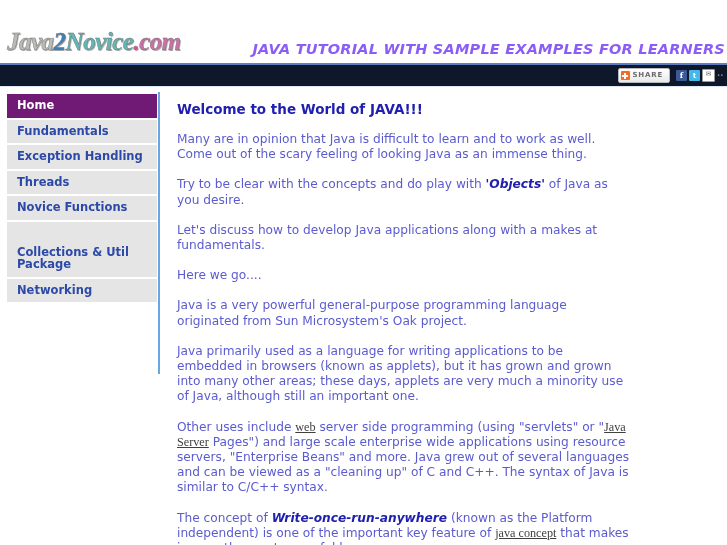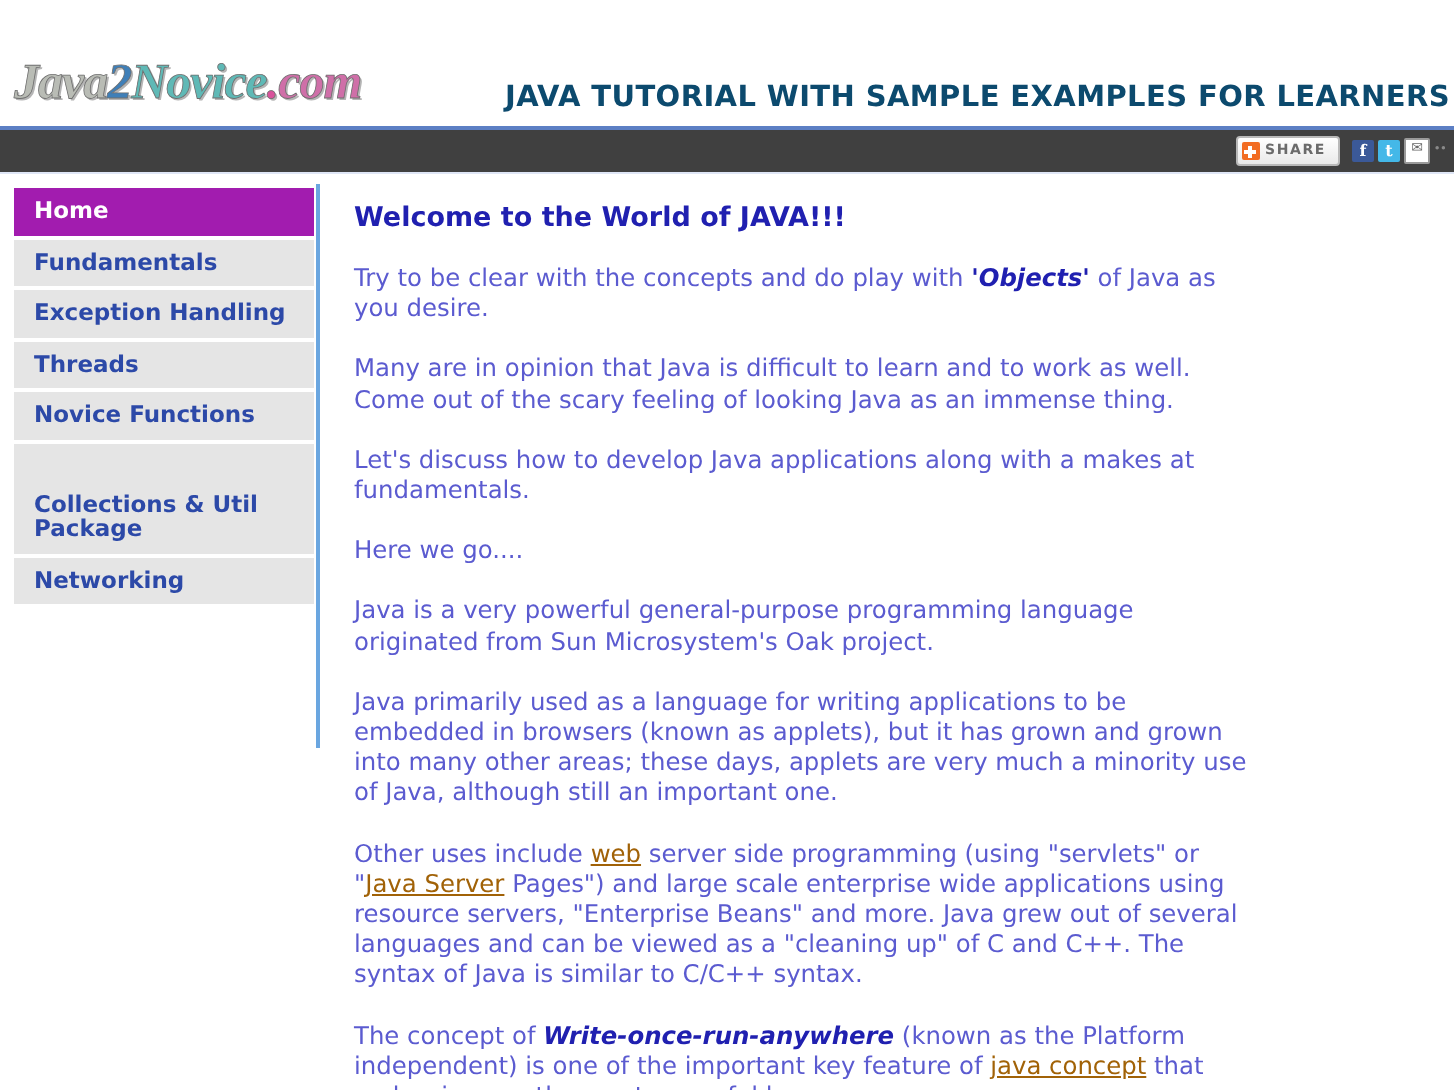--- a/index.html
+++ b/index.html
@@ -44,30 +44,31 @@
   .lg-novice { color: #5fb9b6; }
   .lg-dot    { color: #d9539c; }
   .lg-com    { color: #cf6fa8; }
 
   #header-title {
     position: absolute;
     right: 2px;
     top: 41px;
     font-size: 14.5px;
     font-weight: bold;
-    color: #0c4a6e;
+    color: #8b5cf6;
     letter-spacing: 0.2px;
     white-space: nowrap;
+    font-style: italic;
   }
 
   
   #share-strip {
     position: relative;
     height: 21px;
-    background: #404040;
+    background: #0f172a;
     border-bottom: 1px solid #dfe6f6;
   }
   #share-widget {
     position: absolute;
     right: 4px;
     top: 3px;
     height: 15px;
     display: flex;
     align-items: stretch;
   }
@@ -151,21 +152,21 @@
     color: #2c49a8;
     font-size: 11.5px;
     font-weight: bold;
     padding: 6px 0 6px 10px;
     line-height: 11.5px;
     border-bottom: 2px solid #ffffff;
     box-sizing: border-box;
     min-height: 23px;
   }
   .nav-item.active {
-    background: #a21caf;
+    background: #701a75;
     color: #ffffff;
   }
   .nav-item.two-line {
     line-height: 12.5px;
     padding-top: 24px;
     padding-bottom: 6px;
   }
 
   
   #content {
@@ -188,22 +189,23 @@
     color: #5b5bd0;
   }
   #content p b, #content p .bi {
     color: #2020b0;
   }
   .bi {
     font-weight: bold;
     font-style: italic;
   }
   #content a {
-    color: #a16207;
+    color: #404040;
     text-decoration: underline;
+    font-family: Liberation Serif, serif;
   }
 </style>
 </head>
 <body>
 
 <div id="header">
   <div id="logo">
     <span class="seg lg-java">Java</span><span class="seg lg-two">2</span><span class="seg lg-novice">Novice</span><span class="seg lg-dot">.</span><span class="seg lg-com">com</span>
   </div>
   <div id="header-title">JAVA TUTORIAL WITH SAMPLE EXAMPLES FOR LEARNERS</div>
@@ -233,24 +235,24 @@
     <div class="nav-item">Threads</div>
     <div class="nav-item">Novice Functions</div>
     <div class="nav-item two-line">Collections &amp; Util Package</div>
     <div class="nav-item">Networking</div>
   </div>
   <div id="sidebar-divider"></div>
 
   <div id="content">
     <h1>Welcome to the World of JAVA!!!</h1>
 
+    <p>Many are in opinion that Java is difficult to learn and to work as well. Come out of the scary feeling of looking Java as an immense thing.</p>
+
     <p><span>Try to be clear with the concepts and do play with </span><span class="bi">'Objects'</span><span> of Java as you desire.</span></p>
 
-    <p>Many are in opinion that Java is difficult to learn and to work as well. Come out of the scary feeling of looking Java as an immense thing.</p>
-
     <p>Let's discuss how to develop Java applications along with a makes at fundamentals.</p>
 
     <p>Here we go....</p>
 
     <p>Java is a very powerful general-purpose programming language originated from Sun Microsystem's Oak project.</p>
 
     <p>Java primarily used as a language for writing applications to be embedded in browsers (known as applets), but it has grown and grown into many other areas; these days, applets are very much a minority use of Java, although still an important one.</p>
 
     <p><span>Other uses include </span><a href="#">web</a><span> server side programming (using "servlets" or "</span><a href="#">Java Server</a><span> Pages") and large scale enterprise wide applications using resource servers, "Enterprise Beans" and more. Java grew out of several languages and can be viewed as a "cleaning up" of C and C++. The syntax of Java is similar to C/C++ syntax.</span></p>
 

